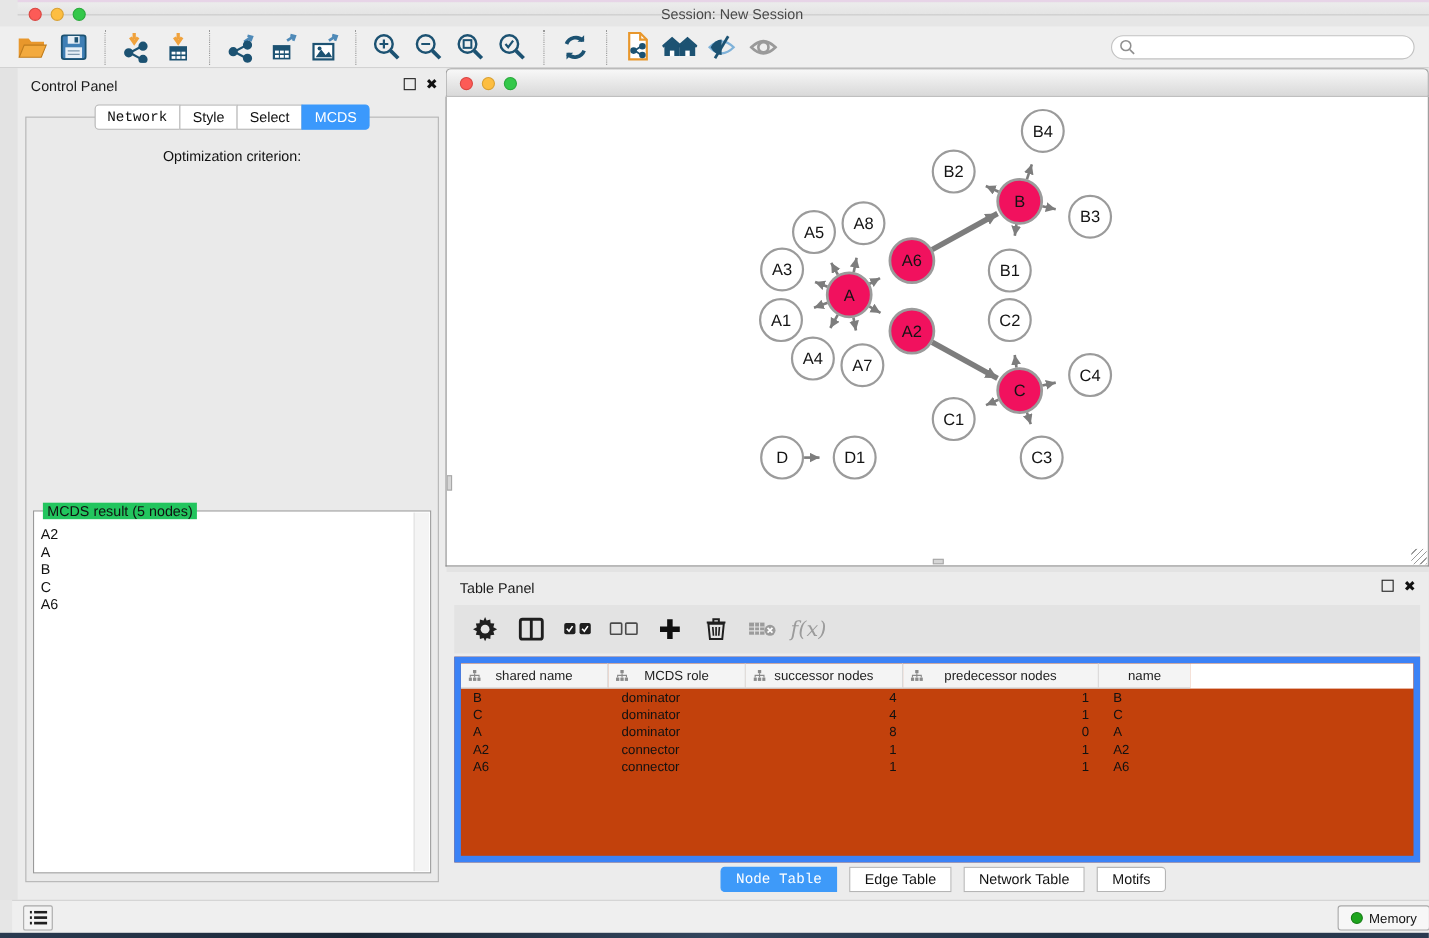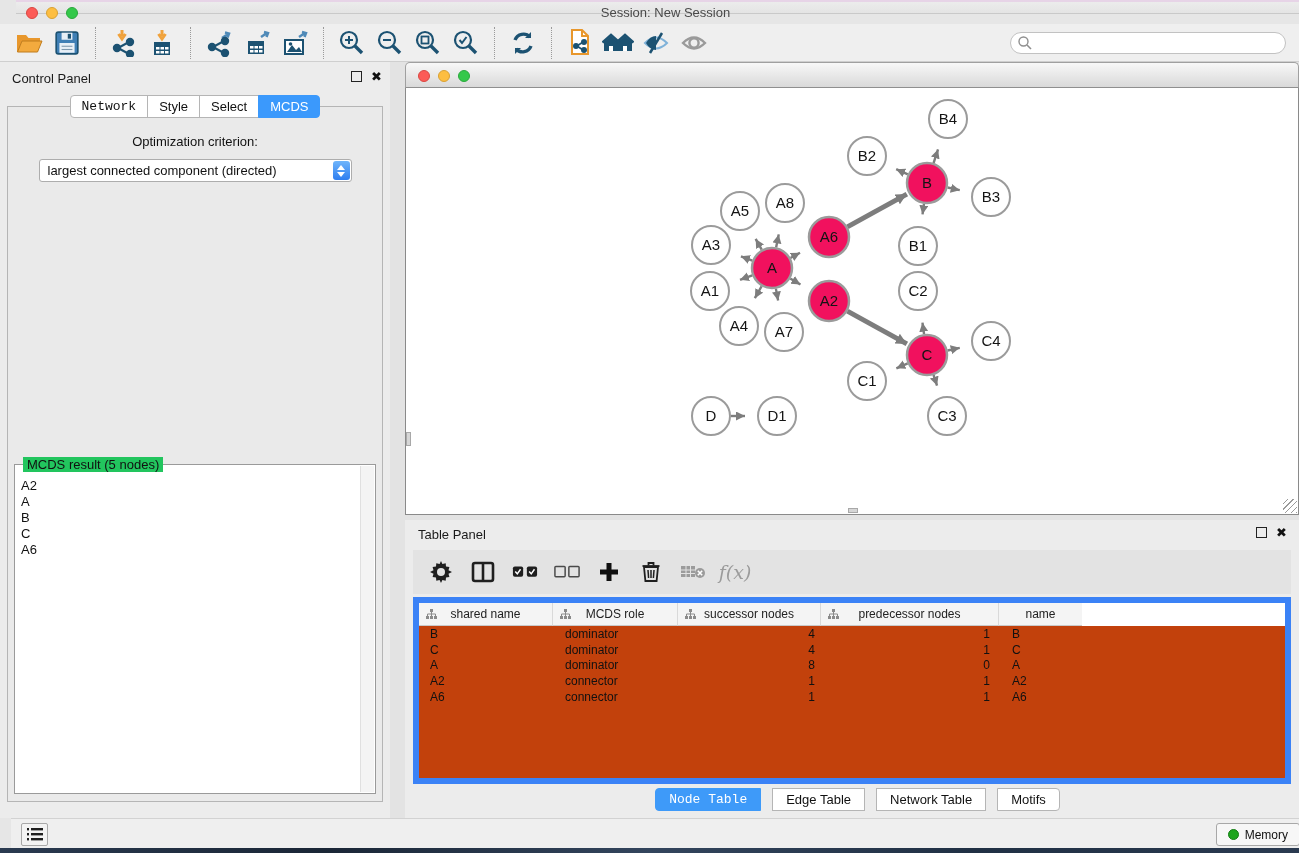--- a/index.html
+++ b/index.html
@@ -23,21 +23,21 @@
   .tb-btn { width:38px; height:34px; display:flex; align-items:center; justify-content:center; flex:0 0 auto; }
   .tb-sep { width:1px; height:32px; border-left:1px dotted #9a9a9a; margin:0 9px; flex:0 0 auto; }
   .searchbox { position:absolute; right:13px; top:8px; width:276px; height:22px; background:#fff;
     border:1px solid #c2c2c2; border-radius:11px; display:flex; align-items:center; padding-left:6px; }
   .searchbox input { border:none; outline:none; flex:1; font-size:12px; background:transparent; height:18px; }
 
   
   .workspace { position:absolute; left:0; top:62px; width:1299px; height:756px; background:#e3e3e3; }
 
   
-  .control-panel { position:absolute; left:0; top:0; width:390px; height:756px; background:#ececec; }
+  .control-panel { position:absolute; left:16px; top:0; width:390px; height:756px; background:#ececec; }
   .cp-header { position:absolute; left:12px; top:9px; font-size:13px; color:#1a1a1a; }
   .panel-ctrl { position:absolute; top:9px; display:flex; gap:9px; }
   .control-panel .panel-ctrl { right:8px; }
   .float-glyph { width:11px; height:11px; border:1.5px solid #222; display:inline-block; }
   .close-glyph { font-size:13px; font-weight:bold; color:#111; line-height:11px; }
   .cp-tabs { position:absolute; left:0; right:0; top:33px; display:flex; justify-content:center; z-index:3; }
   .tab { background:#fff; border:1px solid #b5b5b5; font-size:13px; padding:3px 11px; margin-left:-1px; color:#111; }
   .tab:first-child { border-radius:4px 0 0 4px; margin-left:0;font-family:Liberation Mono, monospace; }
   .tab:last-child { border-radius:0 4px 4px 0; }
   .tab.active { background:#3b99fc; border-color:#3b99fc; color:#fff; }
@@ -291,27 +291,20 @@
         <span class="close-glyph">✖</span>
       </div>
       <div class="cp-tabs">
         <div class="tab">Network</div>
         <div class="tab">Style</div>
         <div class="tab">Select</div>
         <div class="tab active">MCDS</div>
       </div>
       <div class="cp-content">
         <div class="opt-label">Optimization criterion:</div>
-        <div class="select-box">
-          <span>largest connected component (directed)</span>
-          <span class="select-stepper">
-              <span class="chev-up"></span>
-              <span class="chev-down"></span>
-            </span>
-        </div>
         <div class="result-group">
           <div class="result-legend">MCDS result (5 nodes)</div>
           <div class="result-list" id="result-list">
               <div>A2</div>
               <div>A</div>
               <div>B</div>
               <div>C</div>
               <div>A6</div>
             </div>
           <div class="result-scrollbar"></div>

